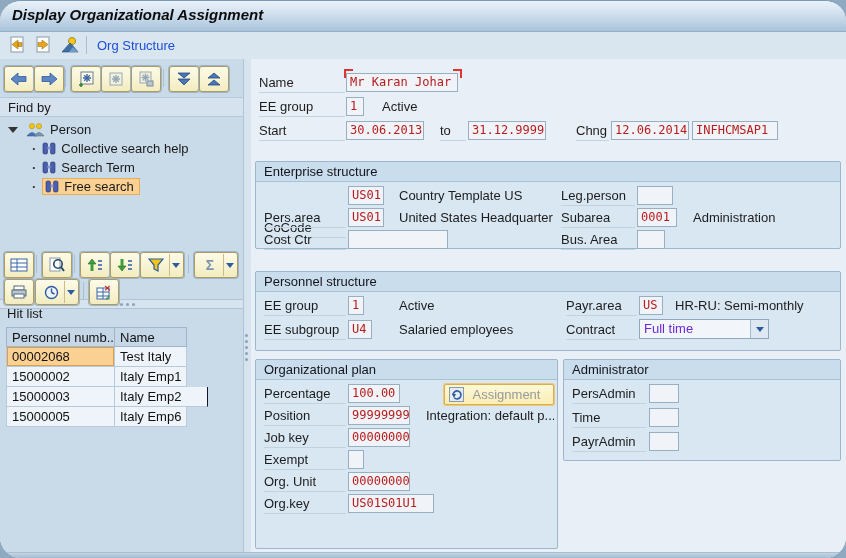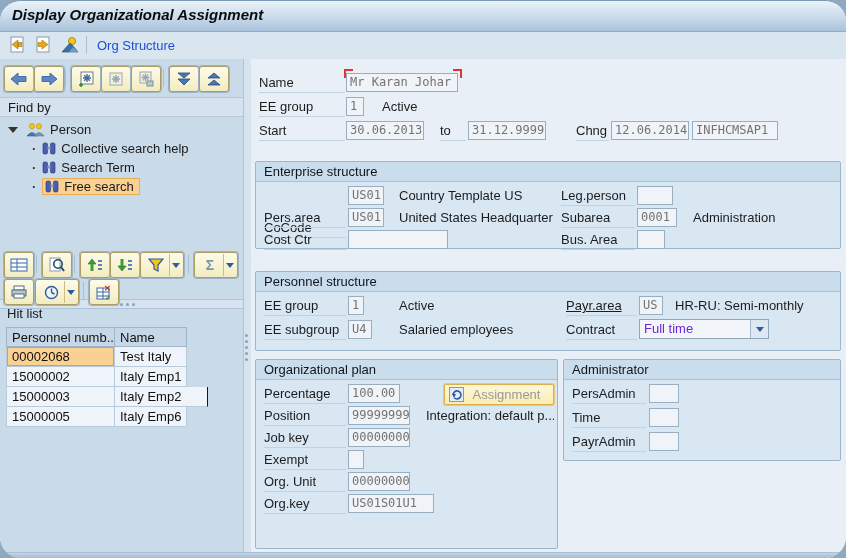--- a/index.html
+++ b/index.html
@@ -57,21 +57,21 @@
   .vsplit{position:absolute;left:243px;top:58px;width:8px;height:493px;background:#d7e4ef;
     border-left:1px solid #b0c4d6;border-right:1px solid #b0c4d6;cursor:col-resize;}
   .vsplit .dots{position:absolute;left:1px;top:275px;display:flex;flex-direction:column;gap:3px;}
   
   .rightpanel{position:absolute;left:251px;top:58px;width:595px;height:493px;background:#e9eff6;}
   .lbl{position:absolute;font-size:13px;color:#1c1c1c;border-bottom:1px solid #c2d3e0;
     height:18px;line-height:16px;box-sizing:border-box;}
   .txt{position:absolute;font-size:13px;color:#1c1c1c;height:18px;line-height:16px;}
   .fld{position:absolute;height:19px;box-sizing:border-box;background:#f0f4f8;
     border:1px solid #98aec1;font-family:"DejaVu Sans Mono","Liberation Mono",monospace;
-    font-size:12px;line-height:17px;padding-left:3px;color:#737373;cursor:text;
+    font-size:12px;line-height:17px;padding-left:3px;color:#b91c1c;cursor:text;
     white-space:nowrap;overflow:hidden;}
   .corner{position:absolute;width:7px;height:7px;border:0 solid #e03434;}
   .gbox{position:absolute;background:#d9e7f3;border:1px solid #9cb6cc;border-radius:2px;
     box-sizing:border-box;}
   .gbox-hd{position:absolute;left:0;top:0;right:0;height:19px;background:#c9ddec;
     border-bottom:1px solid #aac2d6;font-size:13px;color:#14141c;line-height:19px;
     padding-left:8px;border-radius:2px 2px 0 0;}
   .dropdown{position:absolute;height:20px;box-sizing:border-box;background:#f2f6fa;
     border:1px solid #8fa7bb;font-size:13px;color:#6d28d9;line-height:18px;padding-left:4px;
     cursor:pointer;}
@@ -432,21 +432,21 @@
       <span class="fld" style="left:92px;top:68px;width:100px;"></span>
       <span class="lbl" style="left:305px;top:70px;width:74px;">Bus. Area</span>
       <span class="fld" style="left:381px;top:68px;width:28px;"></span>
     </div>
 
     <div class="gbox" style="left:4px;top:212px;width:586px;height:80px;">
       <div class="gbox-hd">Personnel structure</div>
       <span class="lbl" style="left:8px;top:26px;width:82px;">EE group</span>
       <span class="fld" style="left:92px;top:24px;width:16px;">1</span>
       <span class="txt" style="left:143px;top:26px;">Active</span>
-      <span class="lbl" style="left:310px;top:26px;width:71px;text-decoration:underline;">Payr.area</span>
+      <span class="lbl" style="left:310px;top:26px;width:71px;">Payr.area</span>
       <span class="fld" style="left:383px;top:24px;width:24px;">US</span>
       <span class="txt" style="left:419px;top:26px;">HR-RU: Semi-monthly</span>
 
       <span class="lbl" style="left:8px;top:50px;width:82px;">EE subgroup</span>
       <span class="fld" style="left:92px;top:48px;width:24px;">U4</span>
       <span class="txt" style="left:143px;top:50px;">Salaried employees</span>
       <span class="lbl" style="left:310px;top:50px;width:71px;">Contract</span>
       <div class="dropdown" style="left:383px;top:47px;width:130px;">
         <span>Full time</span>
         <span class="arr">

